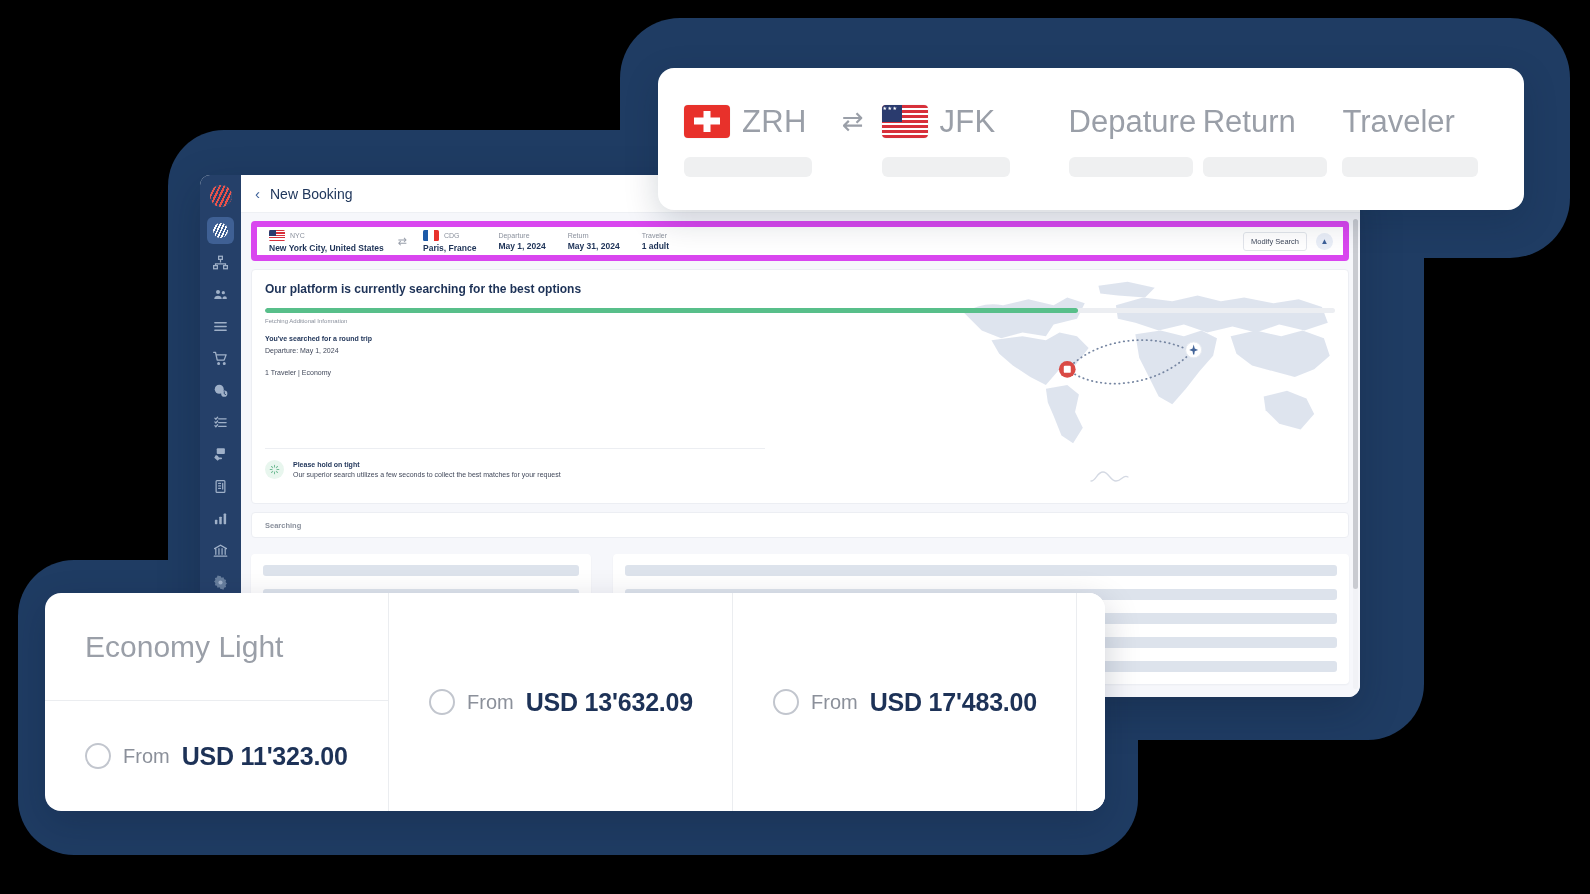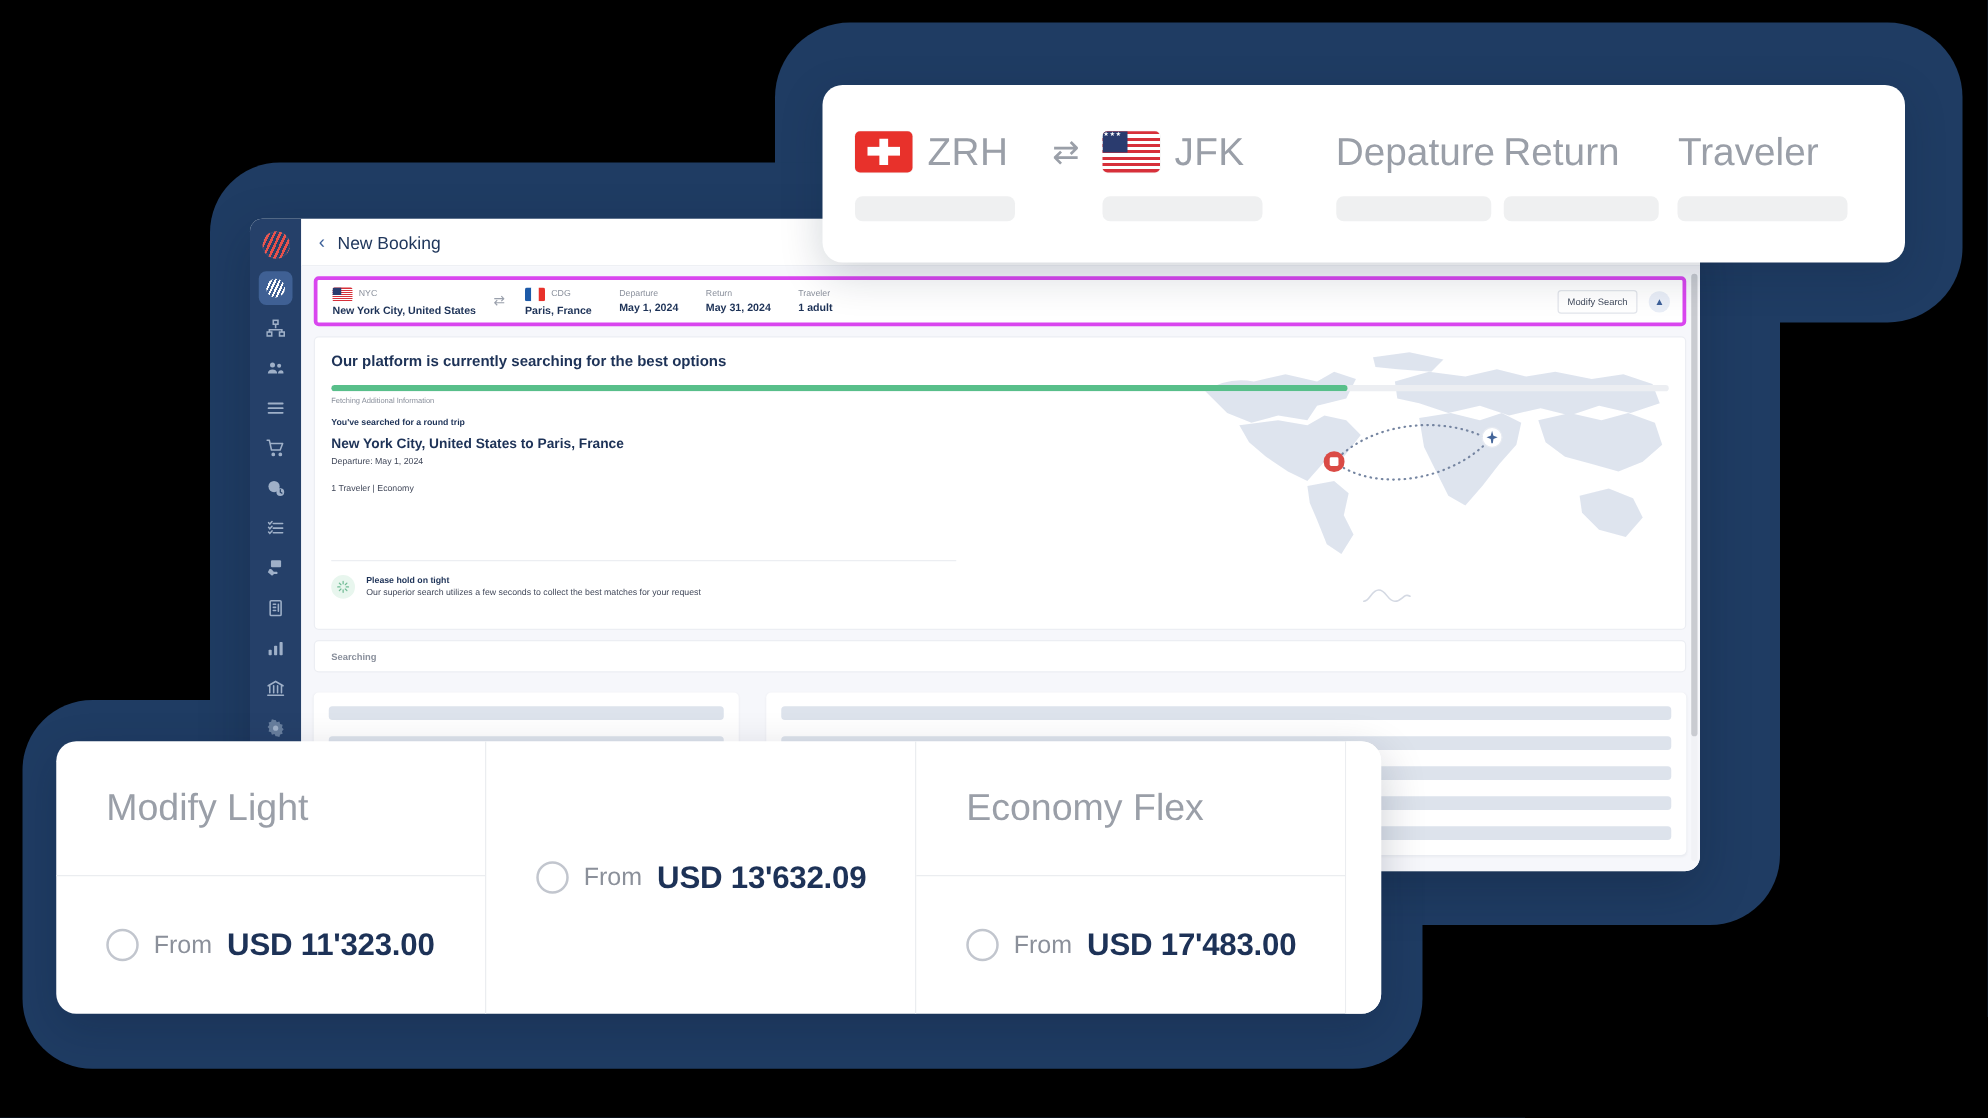--- a/index.html
+++ b/index.html
@@ -138,21 +138,21 @@
   #back-chevron { color: #3c6099; font-size: 15px; line-height: 1; }
   #page-title { font-size: 14px; color: #20375c; font-weight: 400; }
 
   #app-body {
     flex: 1; background: #f6f7fb; overflow: hidden;
     padding: 8px 11px 0 10px; position: relative;
   }
 
   
   #summary-card {
-    background: #fff; border: 3px solid #d946ef; border-radius: 4px;
+    background: #fff; border: 6px solid #d946ef; border-radius: 4px;
     height: 40px; display: flex; align-items: center;
     padding: 0 10px 0 12px;
   }
   .sum-seg { display: flex; flex-direction: column; justify-content: center; }
   .sum-top { display: flex; align-items: center; gap: 5px; }
   .sum-code { font-size: 7px; color: #8a909c; }
   .sum-main { font-size: 8.5px; color: #1d3257; font-weight: bold; margin-top: 2px; }
   .sum-k { font-size: 7px; color: #8a909c; }
   .mini-flag { width: 16px; height: 11px; border-radius: 1.5px; overflow: hidden; position: relative; flex:none; }
   .mini-us { background: repeating-linear-gradient(to bottom,#d7303a 0 .85px,#fff .85px 1.7px); }
@@ -449,21 +449,20 @@
             <path d="M1 12 C 6 12, 7 3, 13 3 C 19 3, 20 12, 26 12 C 32 12, 33 5, 38 8" fill="none" stroke="#d4d9e3" stroke-width="1.3" stroke-linecap="round"></path>
           </svg>
 
           <div id="panel-head">
             <div id="panel-heading">Our platform is currently searching for the best options</div>
             <div id="progress-track">
               <div id="progress-fill" style="width: 76%;"></div>
             </div>
             <div id="progress-caption">Fetching Additional Information</div>
             <div id="round-trip">You've searched for a round trip</div>
-            <div id="route-line">New York City, United States to Paris, France</div>
             <div id="departure-line">Departure: May 1, 2024</div>
             <div id="travelers-line">1 Traveler | Economy</div>
           </div>
 
           <div id="panel-divider"></div>
 
           <div id="hold-row">
             <div id="spinner-badge">
               <svg viewBox="0 0 24 24" stroke="#4aa878" stroke-width="2.2" stroke-linecap="round">
                 <path d="M12 2.6v4M12 17.4v4M2.6 12h4M17.4 12h4M5.4 5.4l2.8 2.8M15.8 15.8l2.8 2.8M18.6 5.4l-2.8 2.8M8.2 15.8l-2.8 2.8" opacity=".75"></path>
@@ -544,41 +543,38 @@
       </div>
 
     </div>
   </div>
 
   <div class="card" id="fare-card">
     <div class="fare-cols">
 
       <div class="fare-col">
         <div class="fare-head">
-          <span class="fare-name">Modify Light</span>
+          <span class="fare-name">Economy Light</span>
         </div>
         <div class="fare-body">
           <span class="radio"></span>
           <span class="from-label">From</span>
           <span class="fare-price">USD 11'323.00</span>
         </div>
       </div>
 
       <div class="fare-col">
         <div class="fare-body">
           <span class="radio"></span>
           <span class="from-label">From</span>
           <span class="fare-price">USD 13'632.09</span>
         </div>
       </div>
 
       <div class="fare-col">
-        <div class="fare-head">
-          <span class="fare-name">Economy Flex</span>
-        </div>
         <div class="fare-body">
           <span class="radio"></span>
           <span class="from-label">From</span>
           <span class="fare-price">USD 17'483.00</span>
         </div>
       </div>
 
       <div id="fare-spacer"></div>
     </div>
   </div>

